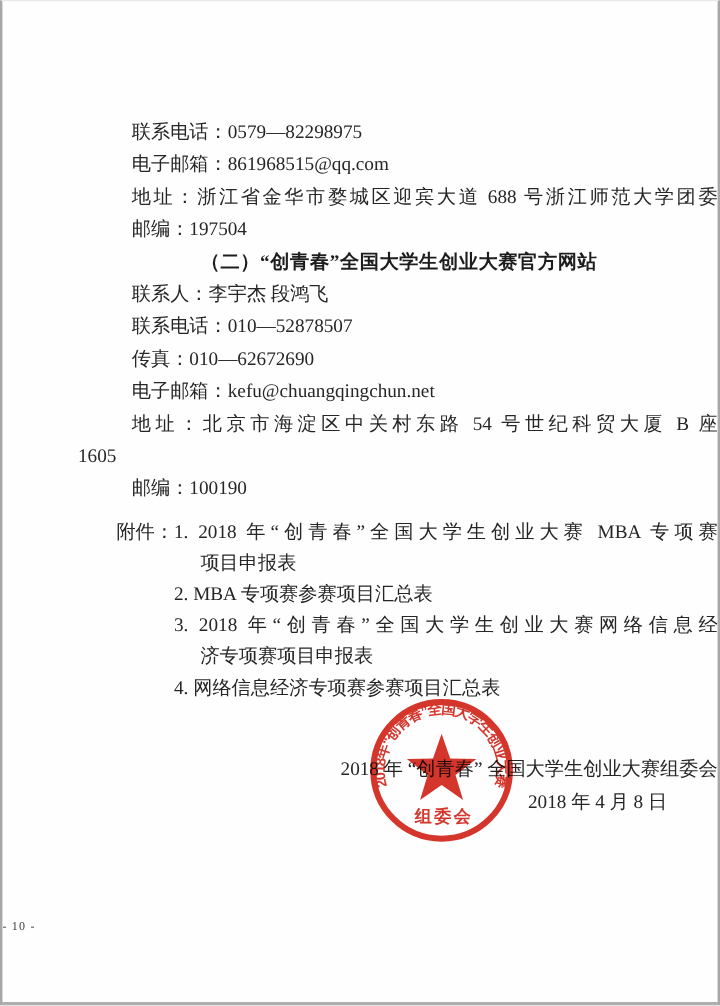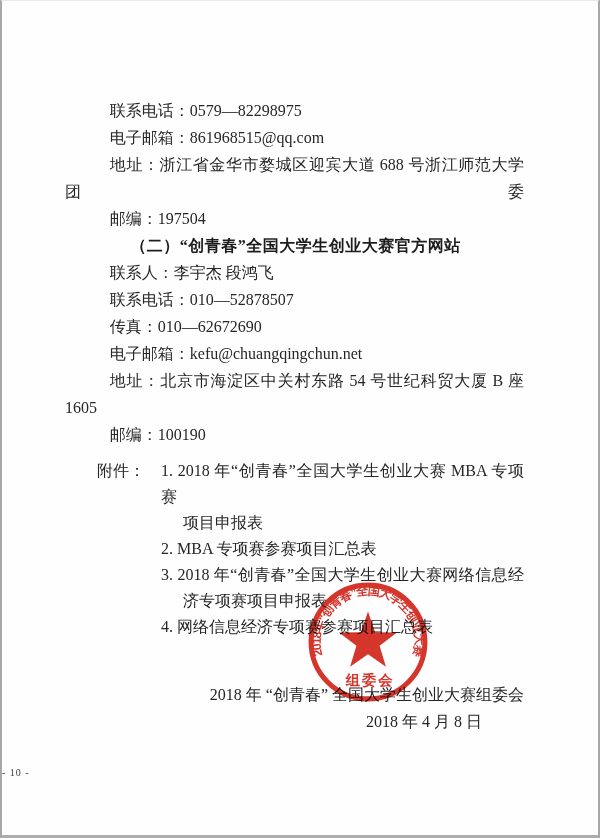--- a/index.html
+++ b/index.html
@@ -18,21 +18,20 @@
     border-bottom: 3px solid #aeaeae;
     border-top: 1px solid #e9e9e9;
     overflow: hidden;
   }
   .content {
     position: absolute;
     top: 96px;
     left: 0;
     width: 100%;
     padding-left: 63px;
-    padding-right: 74px;
     color: #262626;
     font-size: 16px;
     line-height: 27px;
   }
   .line { white-space: nowrap; }
   .ind { text-indent: 2.8em; }
   .stretch {
     white-space: normal;
     text-align: justify;
     text-align-last: justify;
@@ -41,21 +40,20 @@
     font-weight: bold;
     color: #1d1d1d;
     padding-left: 2px;
     letter-spacing: 0.5px;
     text-align: center;
   }
   .attachments {
     display: flex;
     margin-top: 10px;
     line-height: 26px;
-    gap: 16px;
   }
   .att-label {
     flex: 0 0 44px;
     margin-left: 32px;
     white-space: nowrap;
   }
   .att-items { flex: 1; }
   .att-cont { padding-left: 22px; }
   .signature { margin-top: 41px; }
   .sig-org { text-align: right; white-space: nowrap; }

